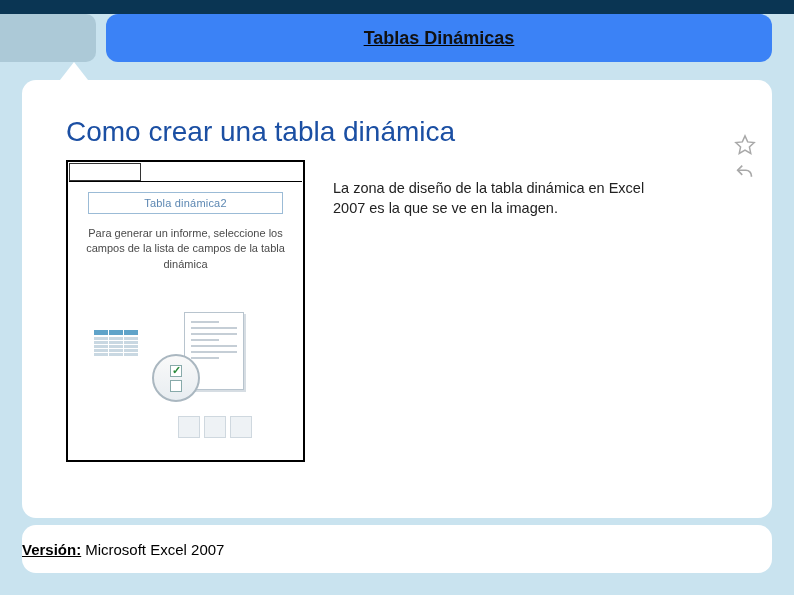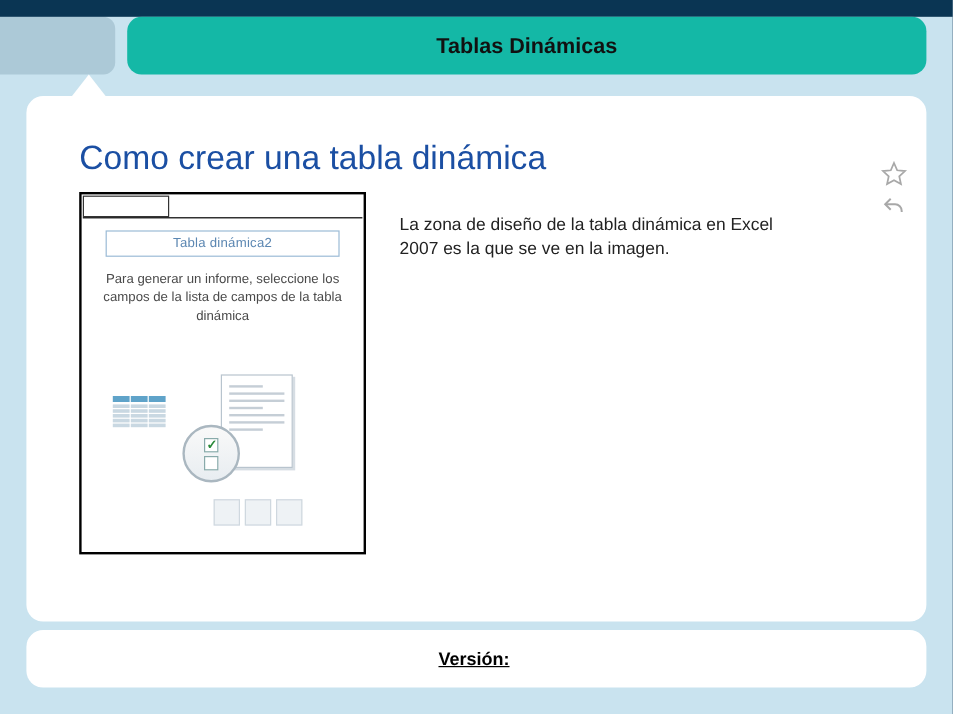--- a/index.html
+++ b/index.html
@@ -22,25 +22,26 @@
     top: 0; left: 0; right: 0;
     height: 14px;
     background: #0a3553;
   }
   .title-bar {
     position: absolute;
     top: 14px;
     left: 106px;
     right: 22px;
     height: 48px;
-    background: #14b8a6;
+    background: #3b82f6;
     border-radius: 12px;
     display: flex;
     align-items: center;
     justify-content: center;
+    text-decoration: underline;
   }
   .title-bar-text {
     font-weight: bold;
     font-size: 18px;
     color: #111;
   }
   .pointer {
     position: absolute;
     top: 62px;
     left: 60px;
@@ -223,21 +224,21 @@
   }
   .footer-bar {
     position: absolute;
     left: 22px; right: 22px;
     bottom: 22px;
     height: 48px;
     background: #fff;
     border-radius: 14px;
     display: flex;
     align-items: center;
-    justify-content: center;
+    justify-content: flex-start;
     font-size: 15px;
   }
   .footer-bar .vlabel {
     font-weight: bold;
     text-decoration: underline;
     margin-right: 4px;
   }
 </style>
 </head>
 <body>
@@ -331,14 +332,15 @@
     <span>
       <svg viewBox="0 0 24 24" fill="none" stroke="#a8a8a8" stroke-width="1.8">
         <path d="M9 14l-5-5 5-5"></path>
         <path d="M4 9h9a6 6 0 0 1 6 6v1"></path>
       </svg>
     </span>
   </div>
 
   <div class="footer-bar">
     <span class="vlabel">Versión:</span>
+    <span>Microsoft Excel 2007</span>
   </div>
 </div>
 
 </body></html>

